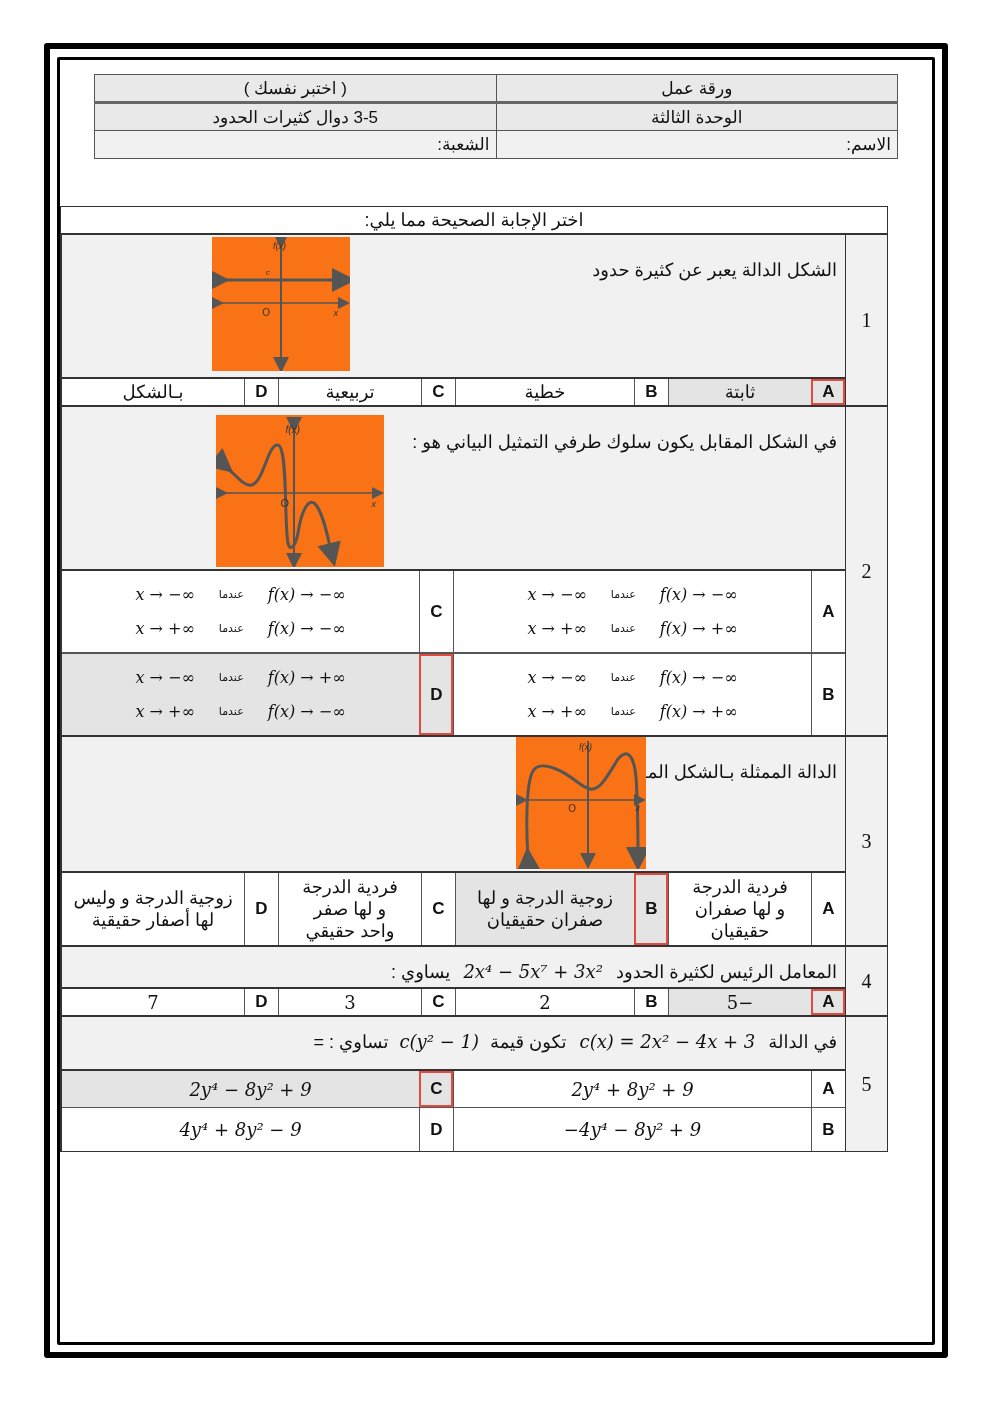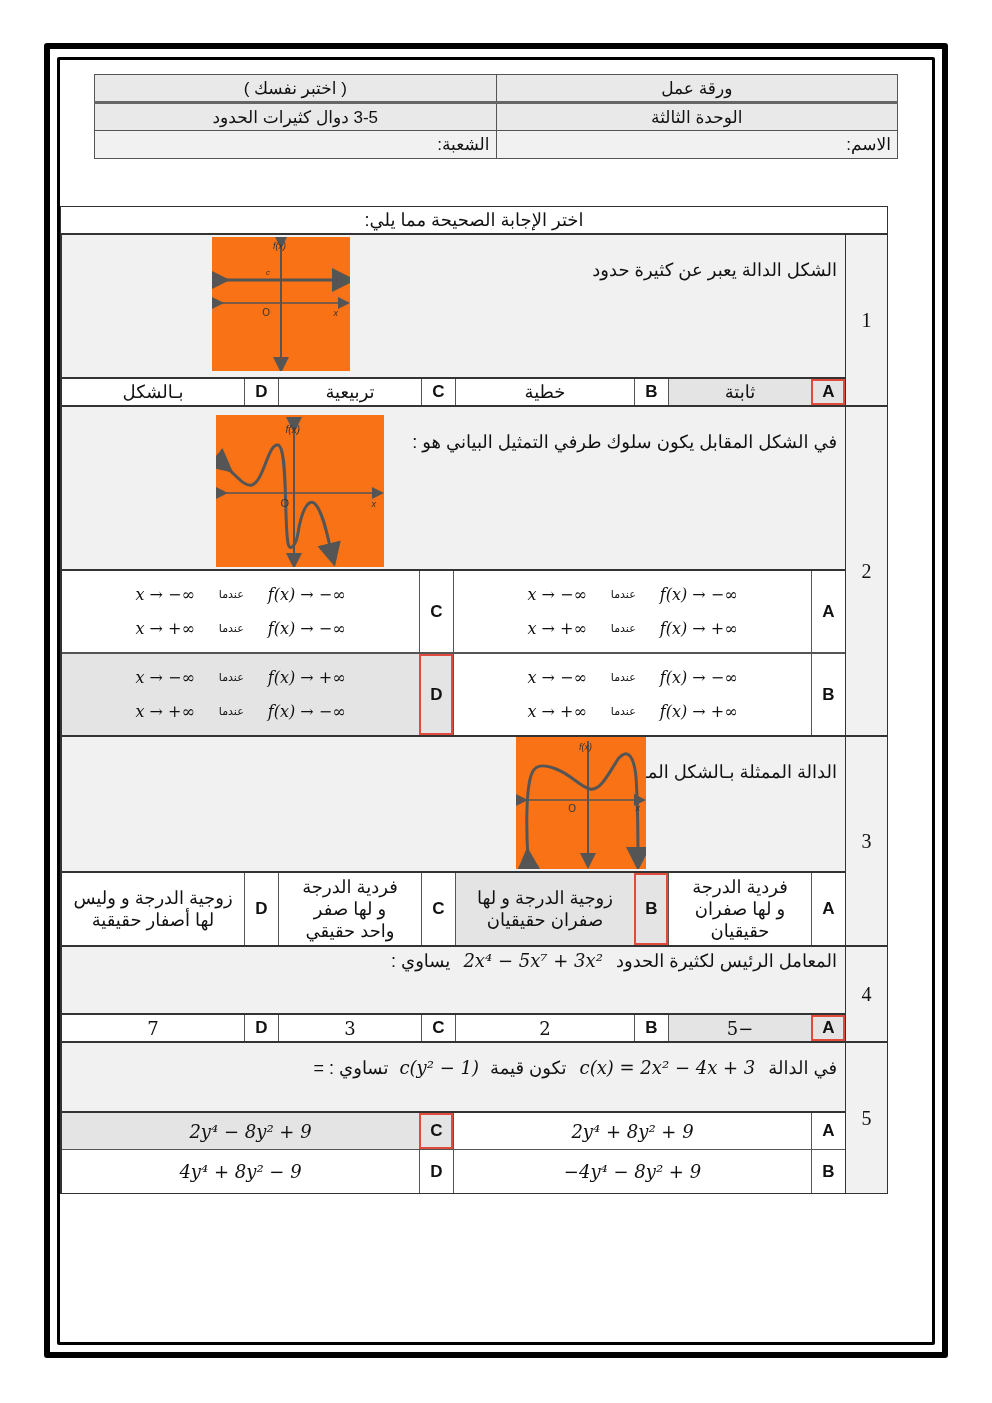--- a/index.html
+++ b/index.html
@@ -246,42 +246,42 @@
         <div class="opt-text" style="flex:0 0 143px; padding:0 18px;">فردية الدرجة و لها صفر واحد حقيقي</div>
         <div class="opt-letter">D</div>
         <div class="opt-text" style="padding:0 8px;">زوجية الدرجة و وليس لها أصفار حقيقية</div>
       </div>
     </div>
   </div>
 
   <div class="q">
     <div class="q-num">4</div>
     <div class="q-body">
-      <div class="q-stem" style="height:66px; padding-top:3px;">
+      <div class="q-stem" style="height:40px; padding-top:14px;">
         <span>المعامل الرئيس لكثيرة الحدود</span>
         <span class="math" style="direction:ltr; unicode-bidi:embed; margin:0 8px;">2x⁴ − 5x⁷ + 3x²</span>
         <span>يساوي :</span>
       </div>
       <div class="opts" style="height:28px;">
         <div class="opt-letter correct-letter">A</div>
         <div class="opt-text correct-text math-up" style="flex:0 0 143px;">−5</div>
         <div class="opt-letter">B</div>
         <div class="opt-text math-up" style="flex:0 0 179px;">2</div>
         <div class="opt-letter">C</div>
         <div class="opt-text math-up" style="flex:0 0 143px;">3</div>
         <div class="opt-letter">D</div>
         <div class="opt-text math-up">7</div>
       </div>
     </div>
   </div>
 
   <div class="q">
     <div class="q-num">5</div>
     <div class="q-body">
-      <div class="q-stem" style="height:68px; padding-top:14px;">
+      <div class="q-stem" style="height:52px; padding-top:14px;">
         <span>في الدالة</span>
         <span class="math" style="direction:ltr; unicode-bidi:embed; margin:0 8px;">c(x) = 2x² − 4x + 3</span>
         <span>تكون قيمة</span>
         <span class="math" style="direction:ltr; unicode-bidi:embed; margin:0 6px;">c(y² − 1)</span>
         <span>تساوي : =</span>
       </div>
       <div class="opts" style="height:38px;">
         <div class="opt-letter">A</div>
         <div class="opt-text math" style="flex:0 0 358px; direction:ltr;">2y⁴ + 8y² + 9</div>
         <div class="opt-letter correct-letter">C</div>

